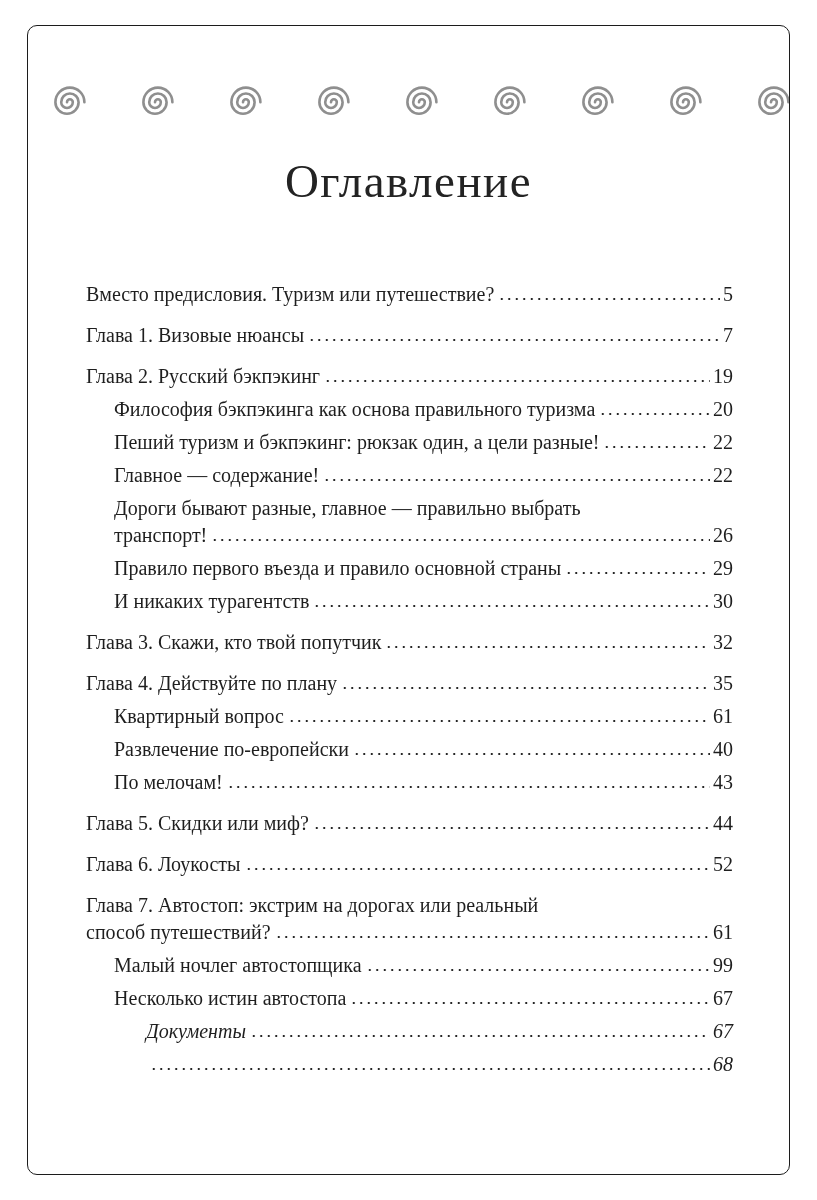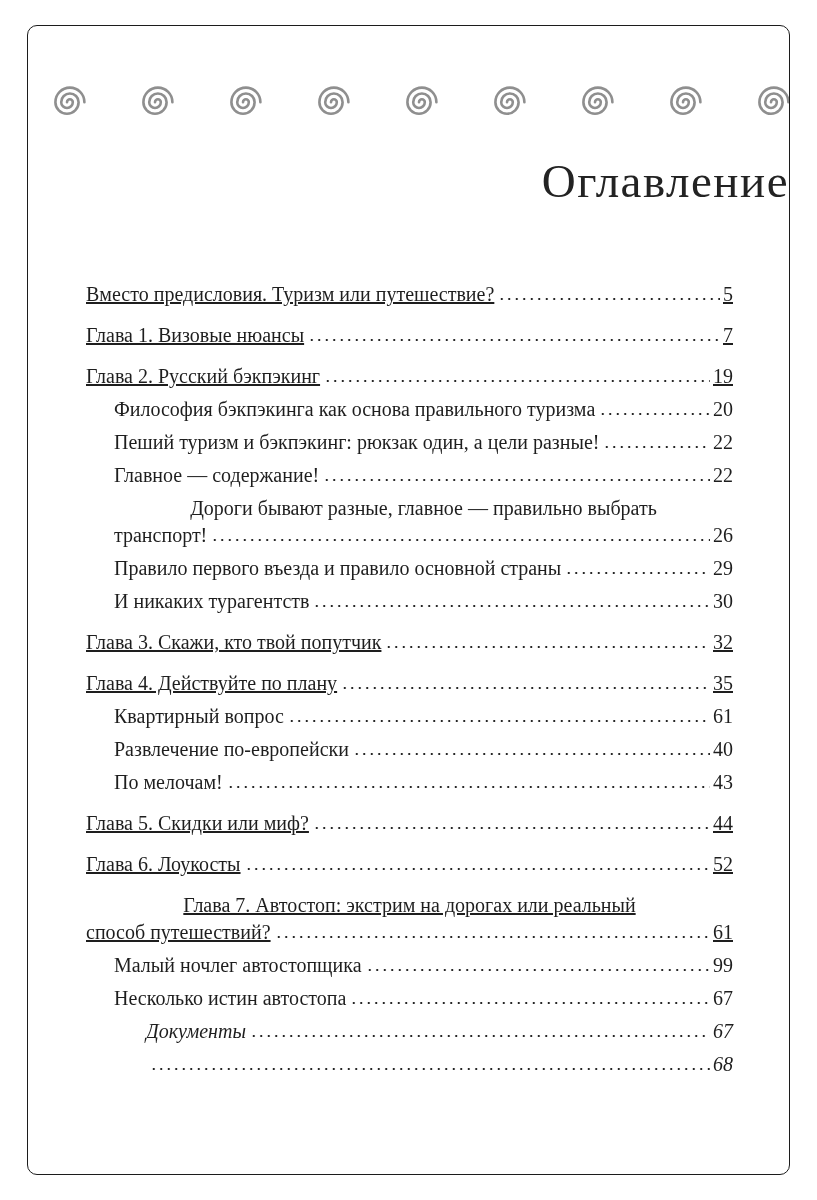--- a/index.html
+++ b/index.html
@@ -37,40 +37,40 @@
     flex: 0 0 auto;
     width: 58px;
     height: 58px;
     display: inline-block;
   }
   .spiral svg { width: 100%; height: 100%; display: block; }
 
   
   .title {
     margin: 24px 0 0 0;
-    text-align: right;
+    text-align: center;
     font-size: 47px;
     font-weight: 400;
     letter-spacing: 1.5px;
     color: #232323;
     line-height: 1.15;
   }
 
   
   .toc {
     margin-top: 74px;
     padding: 0 56px 0 58px;
     font-size: 20px;
     line-height: 24px;
   }
   .entry { margin-top: 9px; }
-  .entry.lv0 { margin-top: 17px; text-decoration: underline; }
+  .entry.lv0 { margin-top: 17px; }
   .entry.lv1 { padding-left: 28px; }
   .entry.lv2 { padding-left: 60px; font-style: italic; }
-  .wrapline { margin-bottom: 3px; text-align: center; }
+  .wrapline { margin-bottom: 3px; }
   .line {
     display: flex;
     align-items: baseline;
   }
   .label { flex: 0 1 auto; }
   .leader {
     flex: 1 1 auto;
     align-self: stretch;
     margin: 0 2px 0 4px;
     background-image: radial-gradient(circle, #262626 1.25px, rgba(0,0,0,0) 1.5px);

